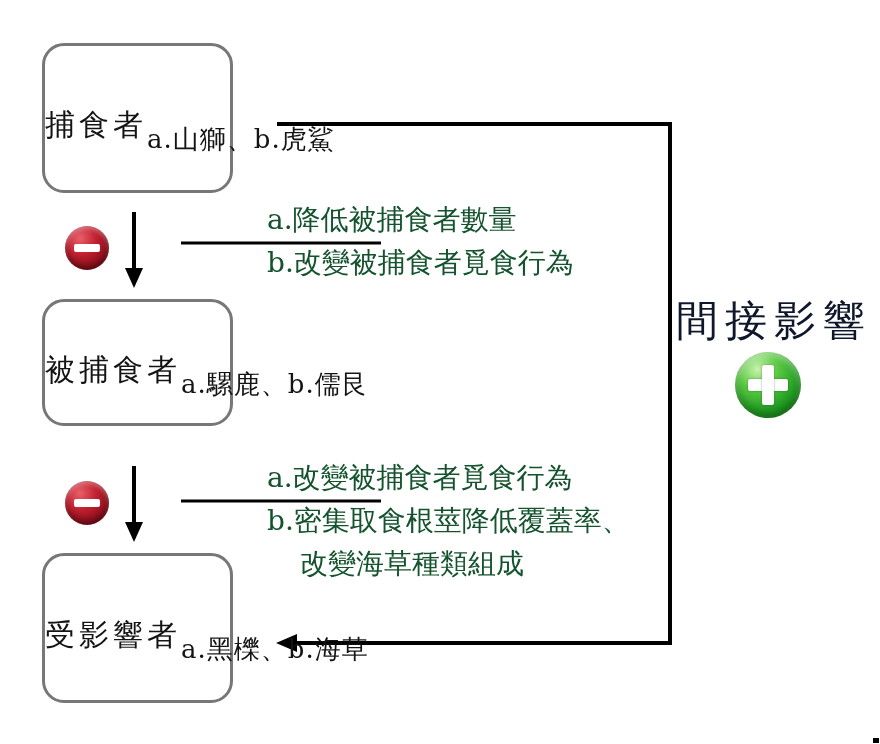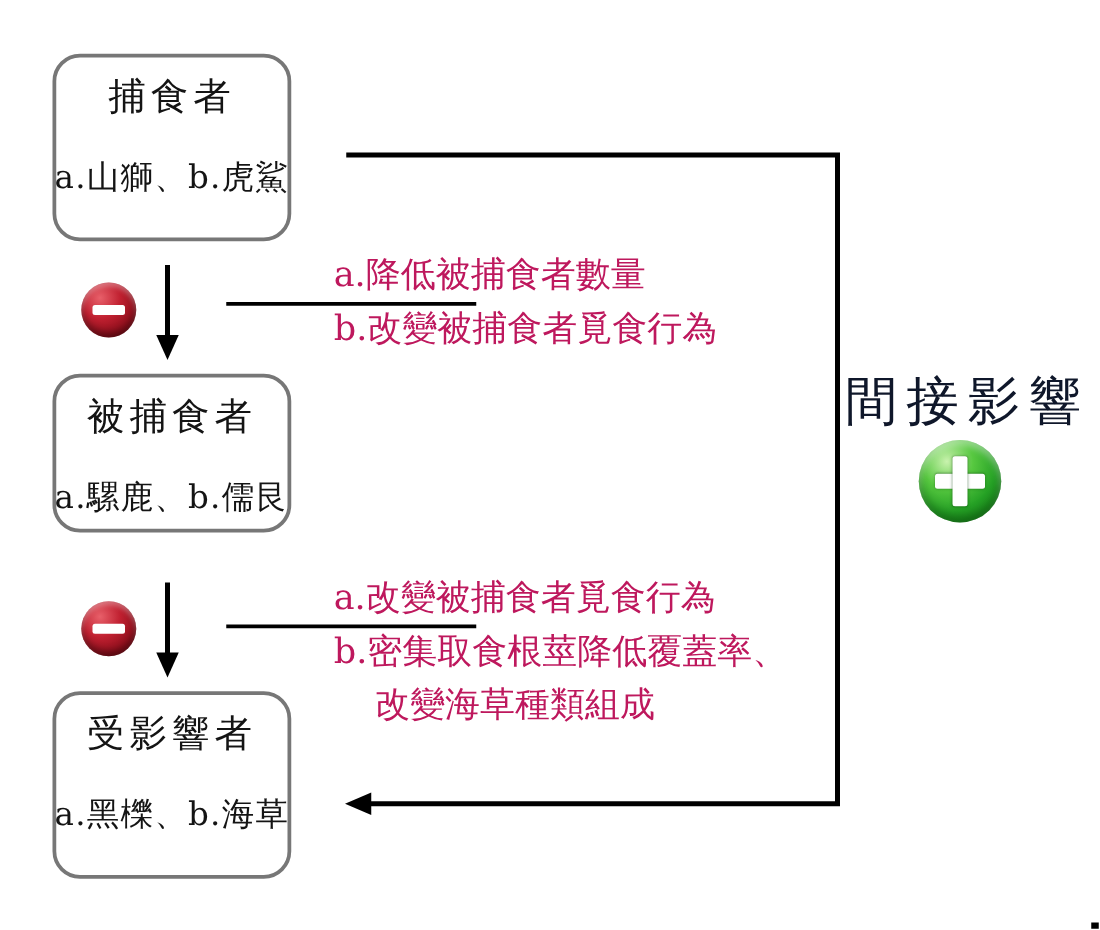--- a/index.html
+++ b/index.html
@@ -23,42 +23,42 @@
   .node-box {
     position: absolute;
     left: 42px;
     width: 191px;
     height: 150px;
     box-sizing: border-box;
     border: 3px solid #777777;
     border-radius: 22px;
     background: #ffffff;
     display: flex;
-    flex-direction: column;
+    flex-direction: row;
     align-items: center;
     padding-top: 15px;
   }
   .box-title {
     font-size: 30px;
     letter-spacing: 4px;
     color: #141414;
     line-height: 1.15;
     white-space: nowrap;
   }
   .box-sub {
     margin-top: 28px;
     font-size: 26px;
     letter-spacing: 1px;
     color: #141414;
     white-space: nowrap;
   }
   .arrow-label {
     position: absolute;
     font-size: 28px;
-    color: #be185d;
+    color: #14532d;
     line-height: 1.0;
     white-space: nowrap;
     letter-spacing: 0px;
   }
   .indirect-title {
     position: absolute;
     left: 676px;
     top: 293px;
     font-size: 42px;
     letter-spacing: 7px;

